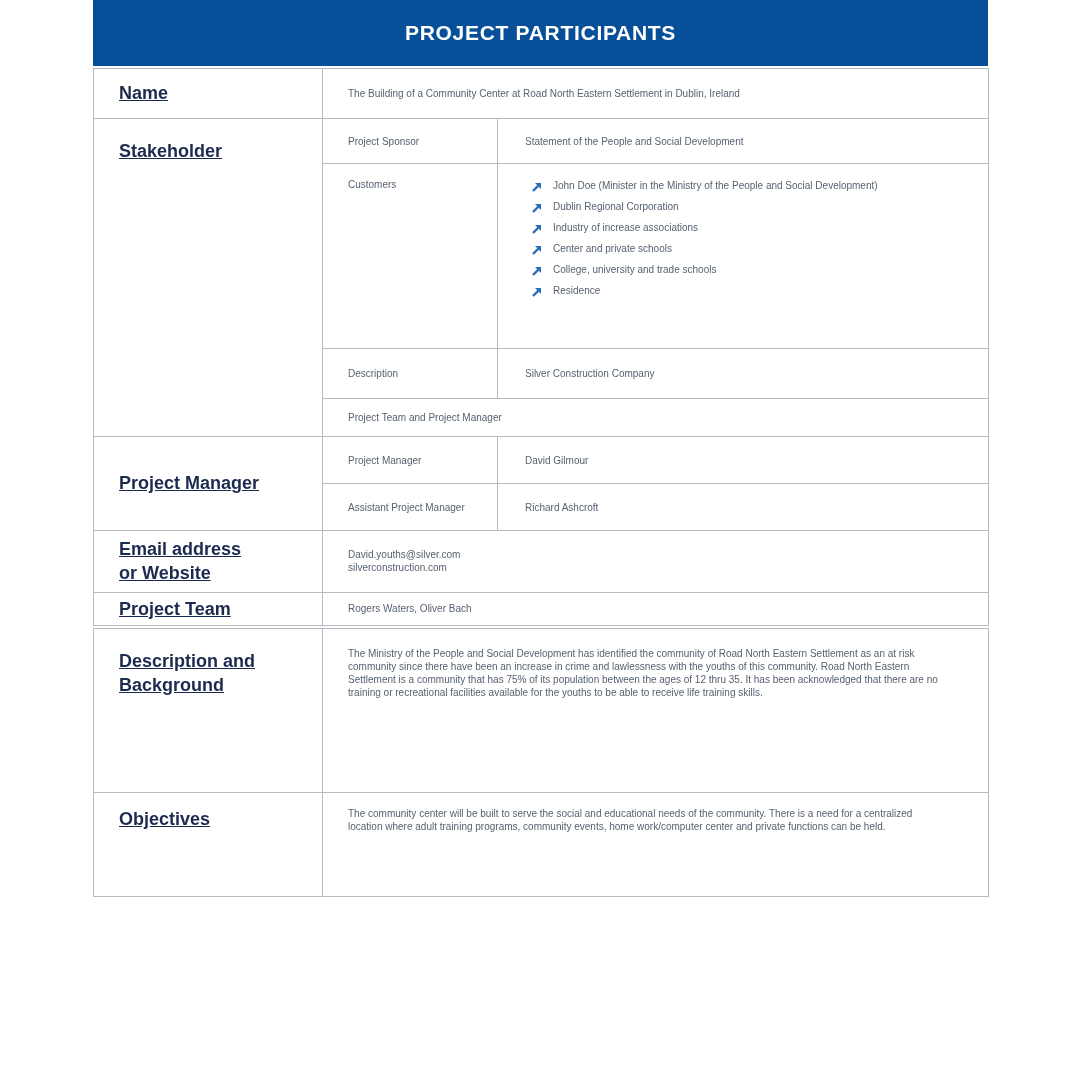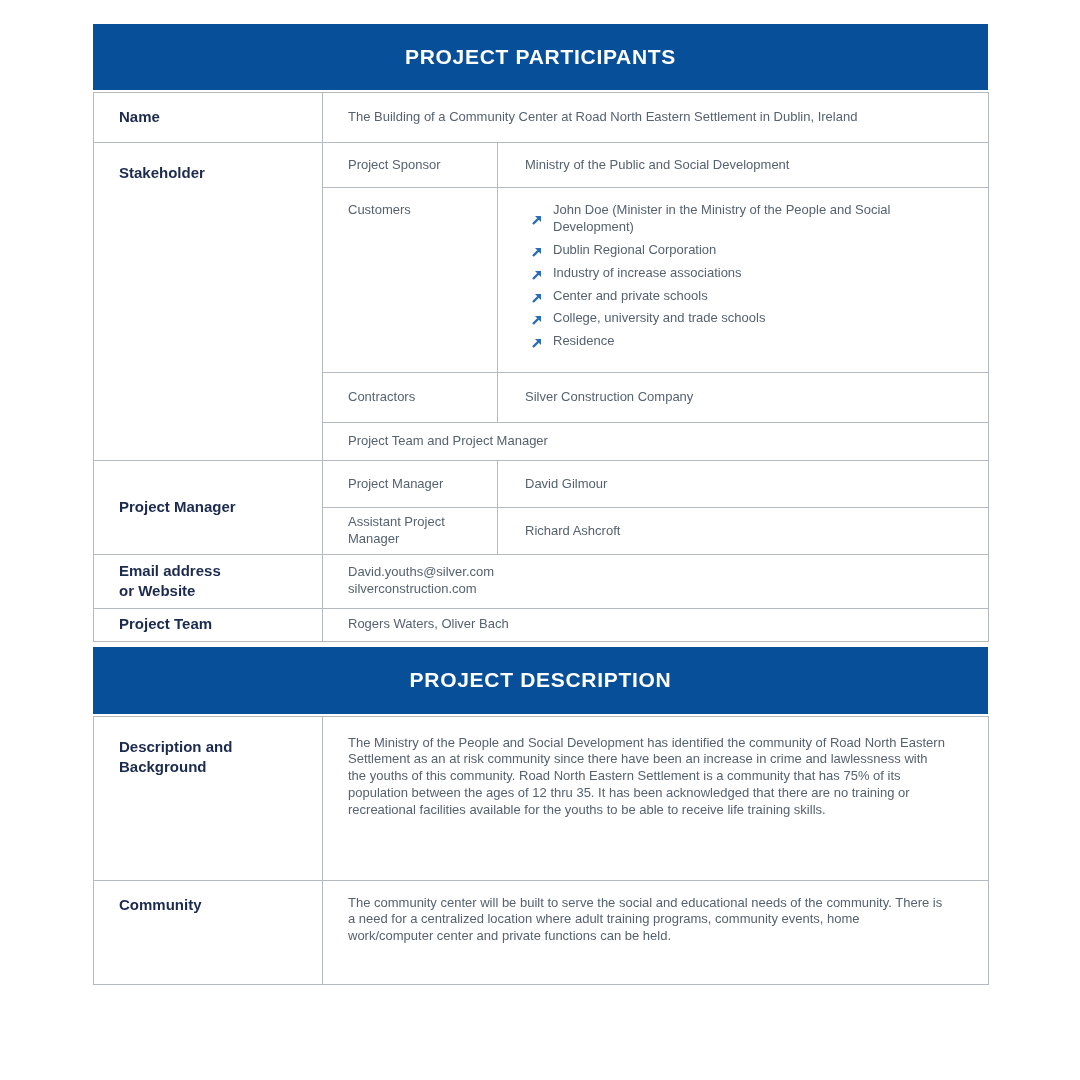--- a/index.html
+++ b/index.html
@@ -9,51 +9,52 @@
     --arrow-blue: #2a6db8;
     --border-gray: #b5bac1;
   }
   * { box-sizing: border-box; }
   html, body {
     margin: 0; padding: 0;
     background: #ffffff;
     font-family: "Liberation Sans", sans-serif;
   }
   body { width: 1080px; height: 1080px; overflow: hidden; }
-  .sheet { width: 895px; margin-left: 93px; padding-top: 24px; }
+  .sheet { width: 895px; margin-left: 93px; }
 
   .band {
     width: 895px; height: 66px;
     background: var(--band-blue);
     color: #ffffff;
     display: flex; align-items: center; justify-content: center;
     font-size: 21px; font-weight: bold; letter-spacing: 0.7px;
   }
   .band.second { margin-top: 5px; height: 67px; }
 
   table {
     border-collapse: collapse;
     table-layout: fixed;
     width: 895px;
     margin-top: 2px;
   }
   td {
     border: 1px solid var(--border-gray);
-    font-size: 13px;
+    font-size: 10px;
     color: var(--body-gray);
     line-height: 1.3;
     padding: 6px 20px 6px 25px;
     vertical-align: middle;
     overflow: hidden;
   }
   td.label {
     font-weight: bold;
     color: var(--label-navy);
-    font-size: 15px;
+    font-size: 18px;
     line-height: 1.35;
+    text-decoration: underline;
   }
   td.top { vertical-align: top; }
   td.pt14 { padding-top: 14px; }
   td.pt20 { padding-top: 20px; }
   td.val3 { padding-left: 27px; }
   .pre { white-space: pre-line; }
 
   
   ul.cust { list-style: none; margin: 0; padding: 0; }
   ul.cust li { display: flex; gap: 10px; margin-bottom: 6px; align-items: center; }
@@ -90,21 +91,21 @@
 
     <tbody>
         <tr class="h50">
       <td class="label">Name</td>
       <td colspan="2">The Building of a Community Center at Road North Eastern Settlement in Dublin, Ireland</td>
     </tr>
 
     <tr class="h45">
       <td class="label top pt20" rowspan="4">Stakeholder</td>
       <td>Project Sponsor</td>
-      <td class="val3">Ministry of the Public and Social Development</td>
+      <td class="val3">Statement of the People and Social Development</td>
     </tr>
 
     <tr class="h185">
       <td class="top pt14">Customers</td>
       <td class="top pt14" style="padding-left:33px">
         <ul class="cust">
           <li>
             <svg viewBox="0 0 12 12">
                   <path d="M2 10 L8.5 3.5" stroke="currentColor" stroke-width="2.4" fill="none"></path>
                   <path d="M4 2 H10 V8 Z" fill="currentColor"></path>
@@ -144,21 +145,21 @@
                   <path d="M2 10 L8.5 3.5" stroke="currentColor" stroke-width="2.4" fill="none"></path>
                   <path d="M4 2 H10 V8 Z" fill="currentColor"></path>
                 </svg>
             <span>Residence</span>
           </li>
         </ul>
       </td>
     </tr>
 
     <tr class="h50">
-      <td>Contractors</td>
+      <td>Description</td>
       <td class="val3">Silver Construction Company</td>
     </tr>
 
     <tr class="h38">
       <td colspan="2">Project Team and Project Manager</td>
     </tr>
 
     <tr class="h47">
       <td class="label" rowspan="2">Project Manager</td>
       <td>Project Manager</td>
@@ -177,37 +178,34 @@
 silverconstruction.com</td>
     </tr>
 
     <tr class="h33">
       <td class="label">Project Team</td>
       <td colspan="2">Rogers Waters, Oliver Bach</td>
     </tr>
   </tbody>
     </table>
 
-  <div class="band second">
-    <span>PROJECT DESCRIPTION</span>
-  </div>
 
   <table>
     <colgroup>
         <col style="width:229px">
         <col style="width:666px">
       </colgroup>
 
     <tbody>
 
     <tr class="h164">
       <td class="label top pt20">Description and Background</td>
       <td class="top" style="padding-top:18px; padding-right:40px">The Ministry of the People and Social Development has identified the community of Road North Eastern Settlement as an at risk community since there have been an increase in crime and lawlessness with the youths of this community.  Road North Eastern Settlement is a community that has 75% of its population between the  ages of 12 thru 35. It has been acknowledged that there are no training or recreational facilities available for the youths to be able to receive life training skills.</td>
     </tr>
 
     <tr class="h104">
-      <td class="label top pt14">Community</td>
+      <td class="label top pt14">Objectives</td>
       <td class="top" style="padding-top:14px; padding-right:40px">The community center will be built to serve the social and educational needs of the community.  There is a need for a centralized location where adult training programs, community events,  home work/computer  center and private functions can be held.</td>
     </tr>
   </tbody>
     </table>
 
 </div>
 
 </body></html>

